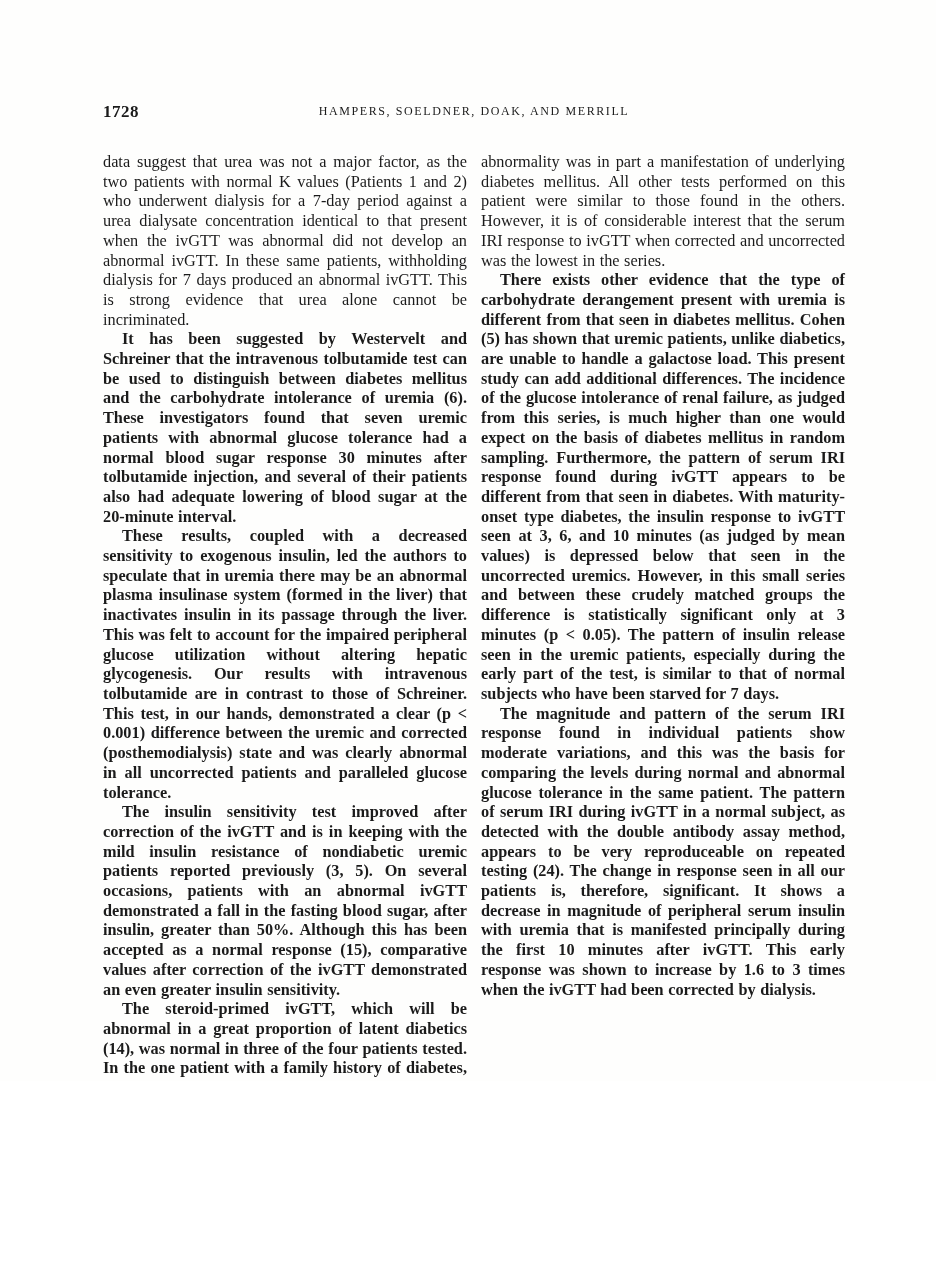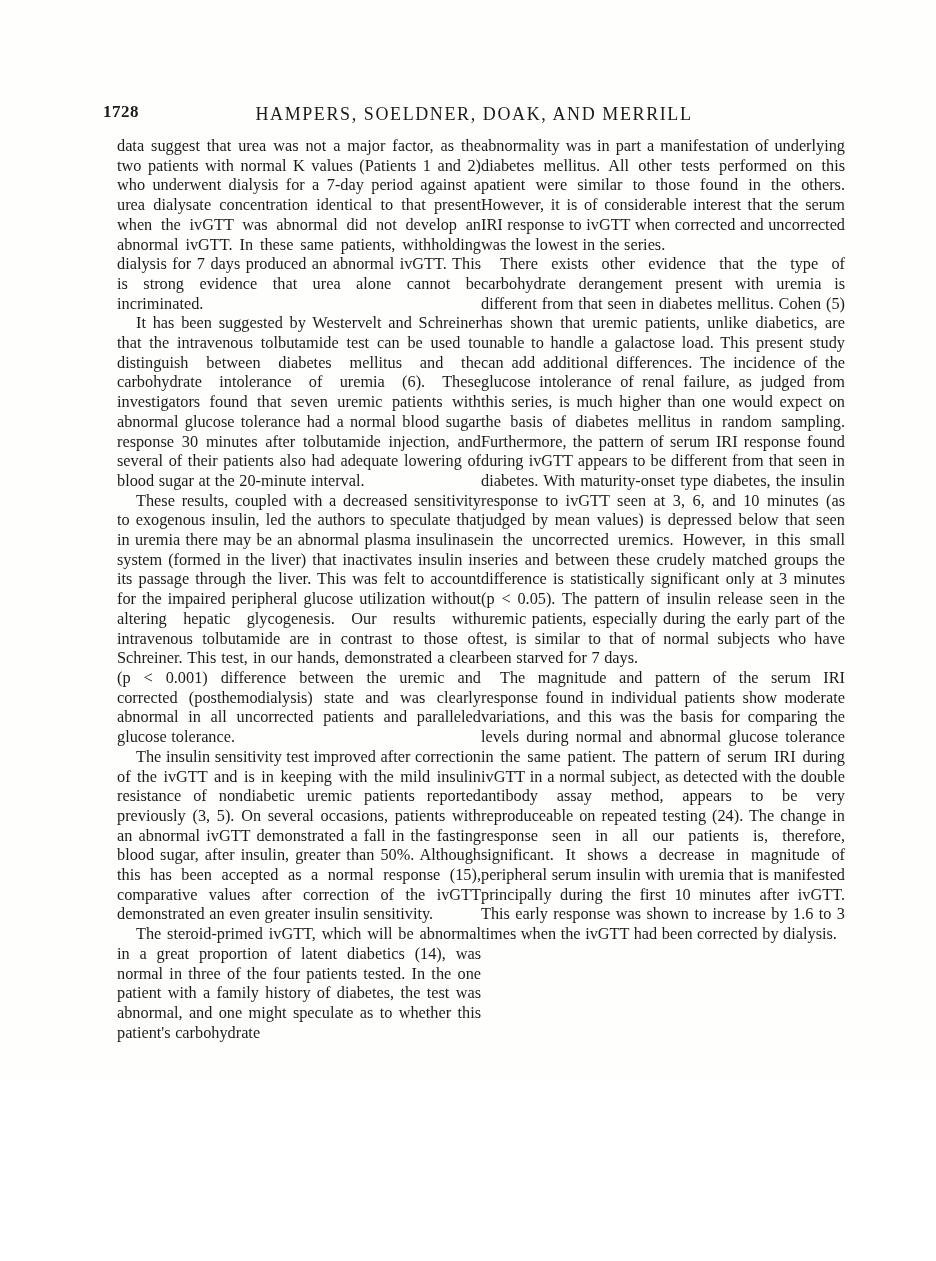--- a/index.html
+++ b/index.html
@@ -30,47 +30,47 @@
     font-size: 17px;
     font-weight: 600;
     letter-spacing: 0.5px;
   }
   .running-head {
     position: absolute;
     left: 0;
     right: 0;
     top: 2px;
     text-align: center;
-    font-size: 18px;
+    font-size: 12px;
     letter-spacing: 1.6px;
     font-weight: 500;
     white-space: nowrap;
   }
   .columns {
     position: absolute;
-    top: 136px;
+    top: 152px;
     left: 103px;
     width: 742px;
     display: flex;
-    justify-content: flex-end;
+    gap: 14px;
   }
   .col {
     width: 364px;
     text-align: justify;
     font-size: 16.3px;
     line-height: 19.7px;
     hyphens: auto;
     -webkit-hyphens: auto;
     word-spacing: 0.5px;
   }
   .col p {
     margin: 0;
     padding: 0;
   }
-  .col p.indent { text-indent: 19px; }
+  .col p.indent { text-indent: 19px; font-weight: bold; }
   .col p.noindent { text-indent: 0; }
 </style>
 </head>
 <body>
 
 <div class="page" style="--paper: #fefefd; --ink: #1b1b1b;">
   <header class="page-header">
     <span class="page-number">1728</span>
     <span class="running-head">HAMPERS, SOELDNER, DOAK, AND MERRILL</span>
   </header>

